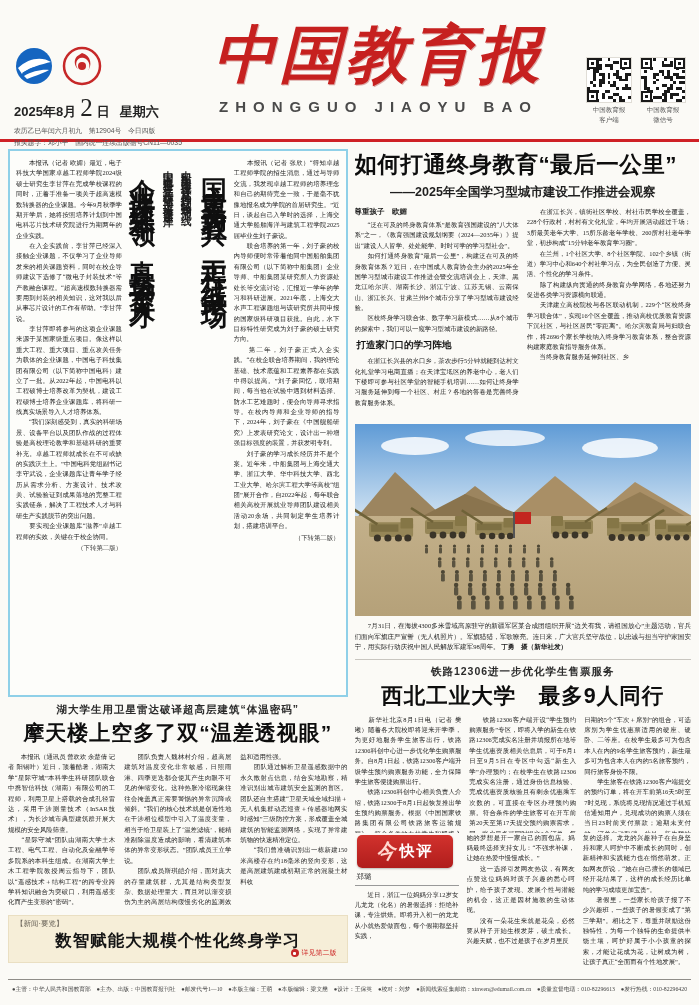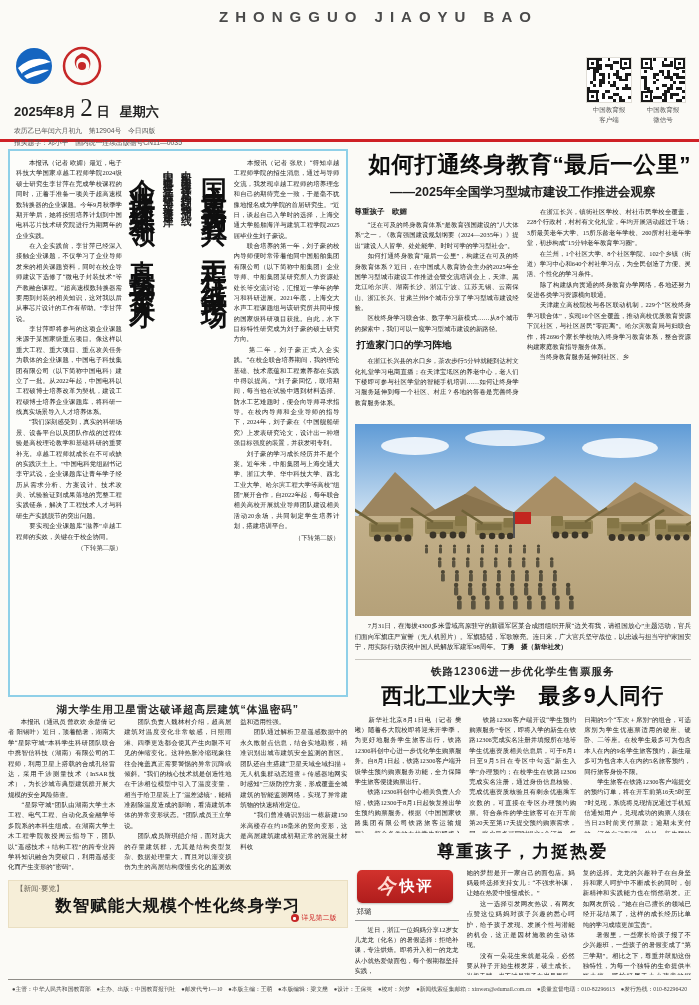--- a/index.html
+++ b/index.html
@@ -53,21 +53,21 @@
   .sky-art .bighead { font-size:21px; margin:2px 0 5px 0; }
   .cols3 { column-count:3; column-gap:9px; height:156px; overflow:hidden; }
   
   .newsbox { margin-top:7px; background:#f6eed8; border:1px solid #eadfc2; height:48px; position:relative; }
   .newsbox .tag { position:absolute; top:3px; left:7px; font-size:7.5px; color:#6b6least; color:#6b655a; }
   .newsbox .nb-head { text-align:center; font-size:16.5px; font-weight:900; color:#141414; margin-top:14px; letter-spacing:1px; }
   .nb-more { position:absolute; right:10px; bottom:4px; font-size:7px; color:#c22; display:flex; align-items:center; gap:3px; }
   .nb-dot { width:8px; height:8px; border-radius:50%; background:#c62828; display:inline-block; position:relative; }
   .nb-dot::after { content:""; position:absolute; inset:2.5px; background:#fff; border-radius:1px; }
   
-  .ll-head { font-size:22.5px; font-weight:900; text-align:right; color:#0d0d0d; letter-spacing:0.5px; }
+  .ll-head { font-size:22.5px; font-weight:900; text-align:left; color:#0d0d0d; letter-spacing:0.5px; }
   .ll-sub { font-size:12.5px; font-weight:700; text-align:center; color:#1f1f1f; margin:4px 0 6px 0; }
   .flexcols { display:flex; gap:8px; overflow:hidden; }
   .fcol { flex:1; overflow:hidden; }
   .byline { font-size:7.5px; font-weight:700; color:#222; margin-bottom:3px; }
   .subhead { font-size:9.5px; font-weight:900; color:#111; margin:5px 0 4px 2px; }
   .ll-cols { height:212px; }
   
   .photo { margin-top:5px; width:337px; height:192px; display:block; background:#9db8cf; }
   .caption { display:flex; gap:8px; margin-top:5px; align-items:center; }
   .cap-title { width:96px; font-size:14.5px; font-weight:900; color:#111; line-height:1.25; flex:none; }
@@ -112,20 +112,21 @@
       <div class="dateline">
         <span class="pre">2025年8月</span>
         <span class="day">2</span>
         <span class="suf">日</span>
         <span class="wk">星期六</span>
       </div>
       <div class="mh-meta">农历乙巳年闰六月初九　第12904号　今日四版
 报头题字：邓小平　国内统一连续出版物号CN11—0035</div>
     </div>
     <div class="mh-center">
+      <div class="paper-title">中国教育报</div>
       <div class="paper-pinyin">ZHONGGUO JIAOYU BAO</div>
     </div>
     <div class="mh-right">
       <div class="qrwrap">
         <div class="qr">
             <i style="background: rgb(255, 255, 255);"></i>
             <i style="background: rgb(255, 255, 255);"></i>
             <i style="background: rgb(255, 255, 255);"></i>
             <i style="background: rgb(26, 26, 26);"></i>
             <i style="background: rgb(26, 26, 26);"></i>
@@ -619,20 +620,21 @@
 　　联合培养的第一年，刘子豪的校内导师便时常带着他同中国船舶集团有限公司（以下简称中船集团）企业导师、中船集团某研究所人力资源处处长等交流讨论，汇报近一学年的学习和科研进展。2021年底，上海交大水声工程课题组与该研究所共同申报的国家级科研项目获批。自此，水下目标特性研究成为刘子豪的硕士研究方向。
 　　第二年，刘子豪正式入企实践。“在校企联合培养期间，我的理论基础、技术底蕴和工程素养都在实践中得以提高。”刘子豪回忆，联培期间，每当他在试验中遇到材料选择、防水工艺难题时，便会向导师寻求指导。在校内导师和企业导师的指导下，2024年，刘子豪在《中国舰船研究》上发表研究论文，设计出一种增强目标强度的装置，并获发明专利。
 　　刘子豪的学习成长经历并不是个案。近年来，中船集团与上海交通大学、浙江大学、华中科技大学、西北工业大学、哈尔滨工程大学等高校“组团”展开合作，自2022年起，每年联合相关高校开展就业导师团队建设相关活动20余场，共同制定学生培养计划，搭建培训平台。</div>
             <div class="turnnote">（下转第二版）</div>
           </div>
         </div>
       </div>
 
       <div class="sky-art">
         <div class="kicker">湖大学生用卫星雷达破译超高层建筑“体温密码”</div>
+        <div class="bighead">摩天楼上空多了双“温差透视眼”</div>
         <div class="cols3 bt">　　本报讯（通讯员 曾欢欢 余楚倩 记者 阳锡叶）近日，顶着酷暑，湖南大学“星际守城”本科学生科研团队联合中携智信科技（湖南）有限公司的工程师，利用卫星上搭载的合成孔径雷达，采用干涉测量技术（InSAR技术），为长沙城市典型建筑群开展大规模的安全风险筛查。
 　　“星际守城”团队由湖南大学土木工程、电气工程、自动化及金融学等多院系的本科生组成。在湖南大学土木工程学院教授周云指导下，团队以“遥感技术＋结构工程”的跨专业跨学科知识融合为突破口，利用遥感变化而产生变形的“密码”。
 　　团队负责人魏林村介绍，超高层建筑对温度变化非常敏感，日照雨淋、四季更迭都会使其产生肉眼不可见的伸缩变化。这种热胀冷缩现象往往会掩盖真正需要警惕的异常沉降或倾斜。“我们的核心技术就是创造性地在干涉相位模型中引入了温度变量，相当于给卫星装上了‘温差滤镜’，能精准剔除温度造成的影响，看清建筑本体的异常变形状态。”团队成员王立学说。
 　　团队成员斯琪皑介绍，面对庞大的存量建筑群，尤其是结构类型复杂、数据处理量大，而且对以渐变损伤为主的高层结构缓慢劣化的监测效益和适用性强。
 　　团队通过解析卫星遥感数据中的永久散射点信息，结合实地勘察，精准识别出城市建筑安全监测的盲区。团队还自主搭建“卫星天域全域扫描＋无人机集群动态巡查＋传感器地网实时感知”三级防控方案，形成覆盖全城建筑的智能监测网络，实现了异常建筑物的快速精准定位。
 　　“我们曾准确识别出一栋新建150米高楼存在约18毫米的竖向变形，这是高层建筑建成初期正常的混凝土材料收</div>
       </div>
 
       <div class="newsbox">
         <div class="tag">【新闻·要览】</div>
@@ -773,21 +775,20 @@
         <div class="flexcols tr-cols">
           <div class="fcol bt">　　新华社北京8月1日电（记者 樊曦）随着各大院校即将迎来开学季，为更好地服务学生旅客出行，铁路12306科创中心进一步优化学生购票服务。自8月1日起，铁路12306客户端升级学生预约购票服务功能，全力保障学生旅客便捷购票出行。
 　　铁路12306科创中心相关负责人介绍，铁路12306于8月1日起恢复推出学生预约购票服务。根据《中国国家铁路集团有限公司铁路旅客运输规程》，符合条件的在校学生和即将入学的新生均可通过该服务购票出行，后续这项服务将保持常态化运行，更好地保障学生旅客购票需求。</div>
           <div class="fcol bt">　　铁路12306客户端开设“学生预约购票服务”专区，即将入学的新生在铁路12306完成实名注册并填报所在地等学生优惠资质相关信息后，可于8月1日至9月5日在专区中勾选“新生入学”办理预约；在校学生在铁路12306完成实名注册，通过身份信息核验、完成优惠资质核验且有剩余优惠乘车次数的，可直接在专区办理预约购票。符合条件的学生旅客可在开车前第20天至第17天提交预约购票需求，同一账户最多可同时提交3个订单，每个订单可提交1个乘车</div>
           <div class="fcol bt">日期的5个“车次＋席别”的组合，可选席别为学生优惠票适用的硬座、硬卧、二等座。在校学生最多可为包含本人在内的9名学生旅客预约，新生最多可为包含本人在内的5名旅客预约，同行旅客身份不限。
 　　学生旅客在铁路12306客户端提交的预约订单，将在开车前第16天5时至7时兑现，系统将兑现情况通过手机短信通知用户，兑现成功的购票人须在当日23时前支付票款；逾期未支付的，订单自动取消。此外，新生预约订单最多可兑现成功3次。</div>
         </div>
       </div>
 
       <div style="flex:1;display:flex;flex-direction:column;overflow:hidden;">
-        <div class="cm-head">尊重孩子，力挺热爱</div>
         <div class="cm-wrap">
           <div class="cm-c1">
             <div class="badge">
               <span class="glyph">今</span>
               <span class="blabel">快评</span>
             </div>
             <div class="cm-author">郑璐</div>
             <div class="bt">　　近日，浙江一位妈妈分享12岁女儿龙龙（化名）的暑假选择：拒绝补课，专注烘焙。即将升入初一的龙龙从小就热爱做面包，每个假期都坚持实践，</div>
           </div>
           <div class="fcol bt">她的梦想是开一家自己的面包店。妈妈最终选择支持女儿：“不强求补课，让她在热爱中慢慢成长。”

